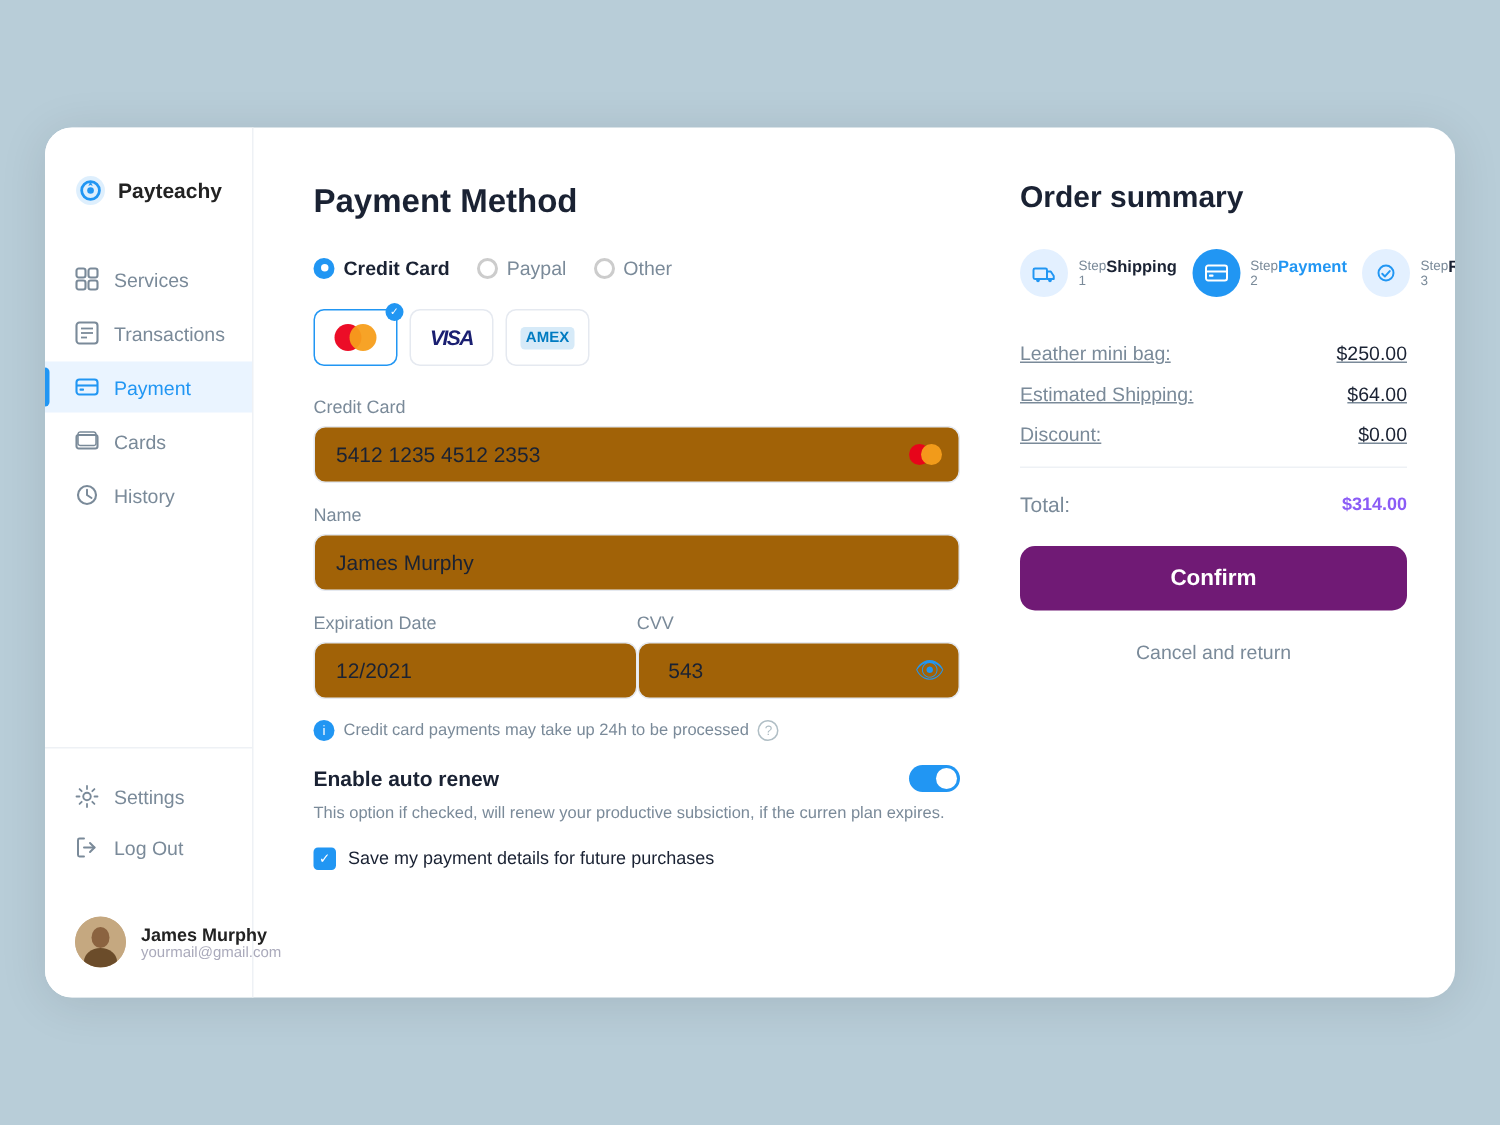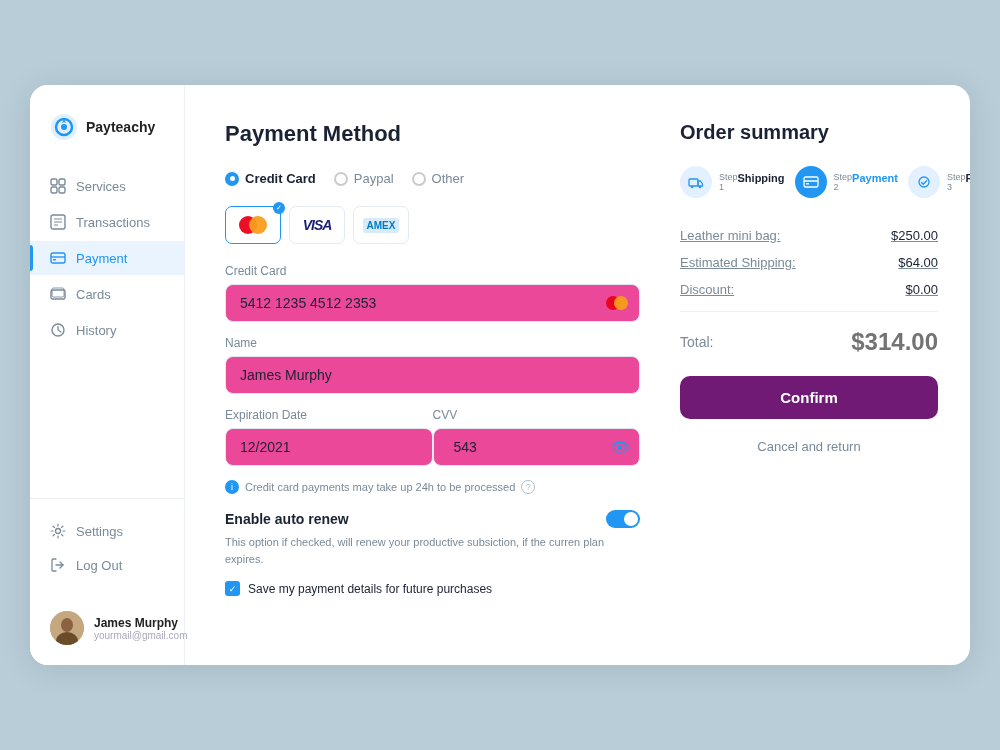--- a/index.html
+++ b/index.html
@@ -15,21 +15,21 @@
       width: 940px;
       min-height: 580px;
       background: #fff;
       border-radius: 18px;
       display: flex;
       overflow: hidden;
       box-shadow: 0 4px 32px rgba(0,0,0,0.10);
     }
     
     .sidebar {
-      width: 155px;
+      width: 139px;
       background: #fff;
       border-right: 1px solid #eef1f5;
       display: flex;
       flex-direction: column;
       padding: 28px 0 20px 0;
       position: relative;
     }
     .sidebar-logo {
       display: flex;
       align-items: center;
@@ -223,21 +223,21 @@
       margin-bottom: 6px;
       display: block;
     }
     .form-field {
       width: 100%;
       border: 1.5px solid #e5e9f0;
       border-radius: 8px;
       padding: 10px 14px;
       font-size: 14px;
       color: #1a2233;
-      background: #ec4899;
+      background: #a16207;
       outline: none;
       margin-bottom: 14px;
     }
     .card-number-wrap {
       position: relative;
       margin-bottom: 14px;
     }
     .card-number-wrap .form-field { margin-bottom: 0; padding-right: 44px; }
     .card-number-icon {
       position: absolute;
@@ -407,23 +407,23 @@
     }
     .order-total {
       display: flex;
       justify-content: space-between;
       font-size: 14px;
       color: #7a8a99;
       padding: 8px 0 20px 0;
       align-items: center;
     }
     .order-total .total-value {
-      font-size: 24px;
+      font-size: 12px;
       font-weight: 700;
-      color: #737373;
+      color: #8b5cf6;
     }
     .btn-confirm {
       width: 100%;
       padding: 13px;
       background: #701a75;
       color: #fff;
       border: none;
       border-radius: 10px;
       font-size: 15px;
       font-weight: 600;

